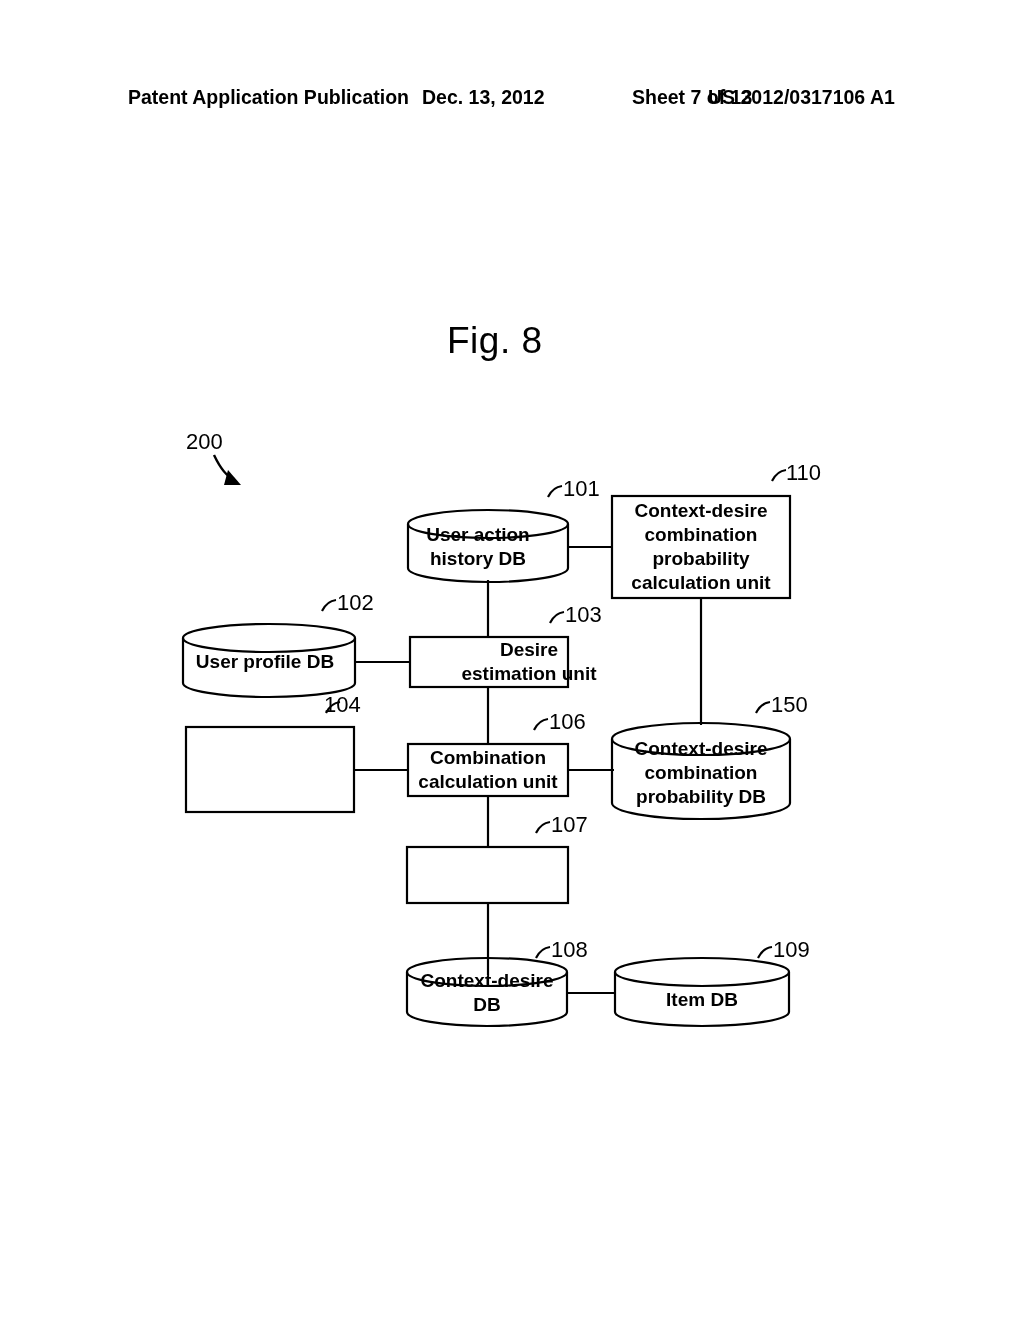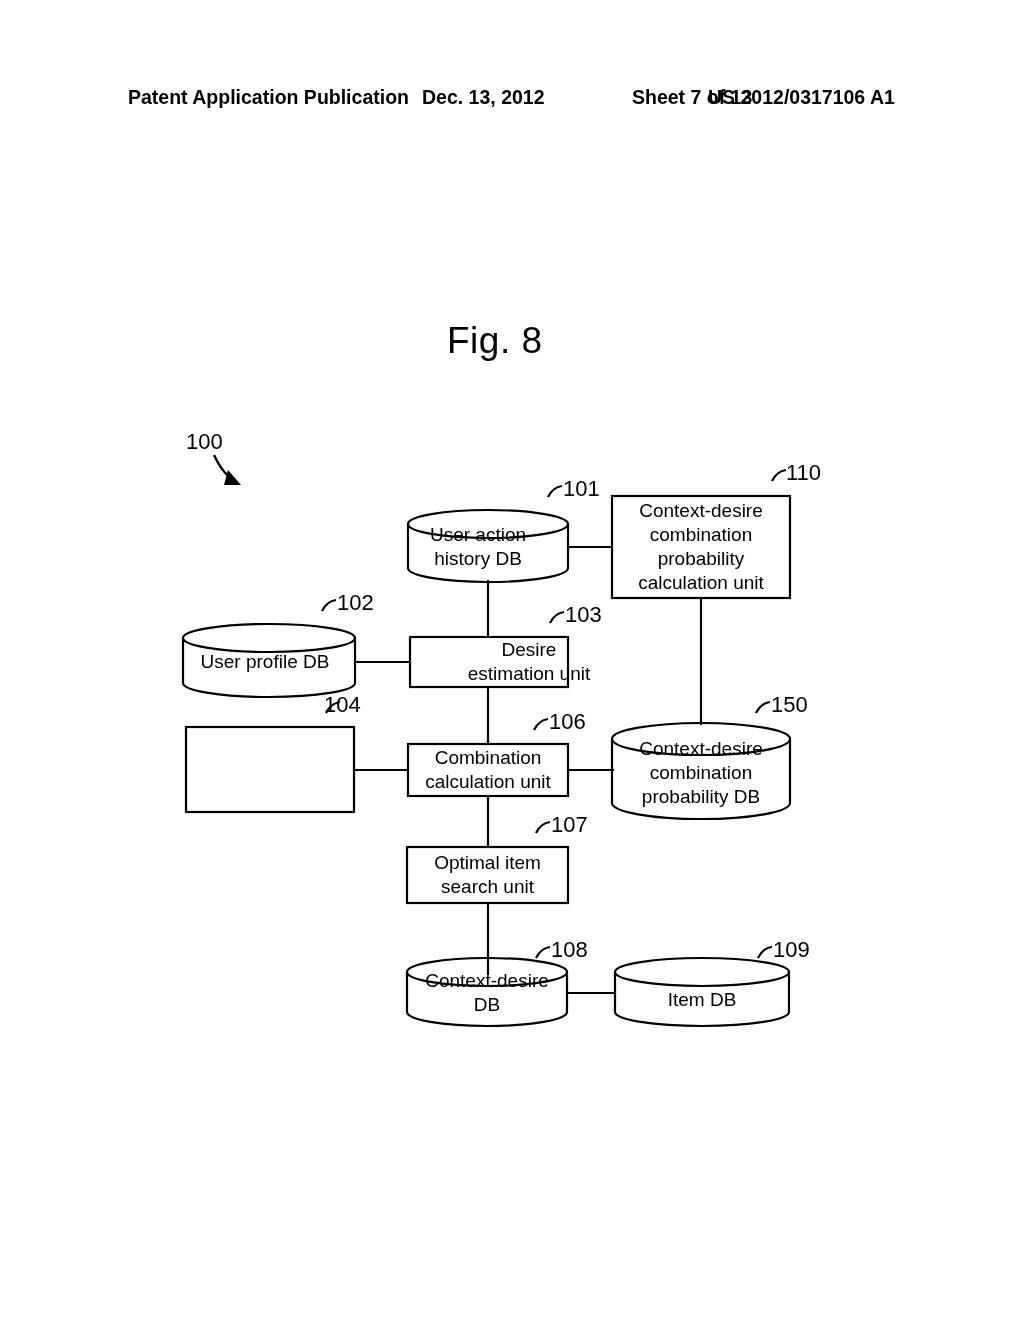--- a/index.html
+++ b/index.html
@@ -81,20 +81,21 @@
   .node-label {
     position: absolute;
     display: flex;
     align-items: center;
     justify-content: center;
     text-align: center;
     font-size: 19px;
     line-height: 24px;
     white-space: pre-line;
     pointer-events: none;
+    font-weight: bold;
   }
   .ref-num {
     position: absolute;
     font-size: 22px;
     white-space: nowrap;
   }
   .sys-num {
     position: absolute;
     font-size: 22px;
     white-space: nowrap;
@@ -172,38 +173,36 @@
       <path d="M756,713 Q761,703 770,702"></path>
       <path d="M536,833 Q541,823 550,822"></path>
       <path d="M536,958 Q541,948 550,947"></path>
       <path d="M758,958 Q763,948 772,947"></path>
 
       <path d="M214,455 Q224,476 234,479" stroke-width="2.4"></path>
     </g>
     <polygon points="228,470 241,485 224,485" fill="#000000" stroke="none"></polygon>
   </svg>
 
-  <div class="sys-num" style="left:186px; top:429px;">100</div>
+  <div class="sys-num" style="left:186px; top:429px;">200</div>
 
   <div class="node-label" style="left:408px; top:512px; width:140px; height:70px;">User action
 history DB</div>
   <div class="node-label" style="left:612px; top:496px; width:178px; height:102px;">Context-desire
 combination
 probability
 calculation unit</div>
   <div class="node-label" style="left:183px; top:626px; width:164px; height:72px;">User profile DB</div>
   <div class="node-label" style="left:410px; top:637px; width:158px; height:50px;padding-left:40px;">Desire
 estimation unit</div>
   <div class="node-label" style="left:408px; top:744px; width:160px; height:52px;">Combination
 calculation unit</div>
   <div class="node-label" style="left:612px; top:727px; width:178px; height:92px;">Context-desire
 combination
 probability DB</div>
-  <div class="node-label" style="left:407px; top:847px; width:161px; height:56px;">Optimal item
-search unit</div>
   <div class="node-label" style="left:407px; top:960px; width:160px; height:66px;">Context-desire
 DB</div>
   <div class="node-label" style="left:615px; top:960px; width:174px; height:79px;">Item DB</div>
 
   <div class="ref-num" style="left:563px; top:476px;">101</div>
   <div class="ref-num" style="left:786px; top:460px;">110</div>
   <div class="ref-num" style="left:337px; top:590px;">102</div>
   <div class="ref-num" style="left:565px; top:602px;text-align:center;">103</div>
   <div class="ref-num" style="left:324px; top:692px;">104</div>
   <div class="ref-num" style="left:549px; top:709px;">106</div>

